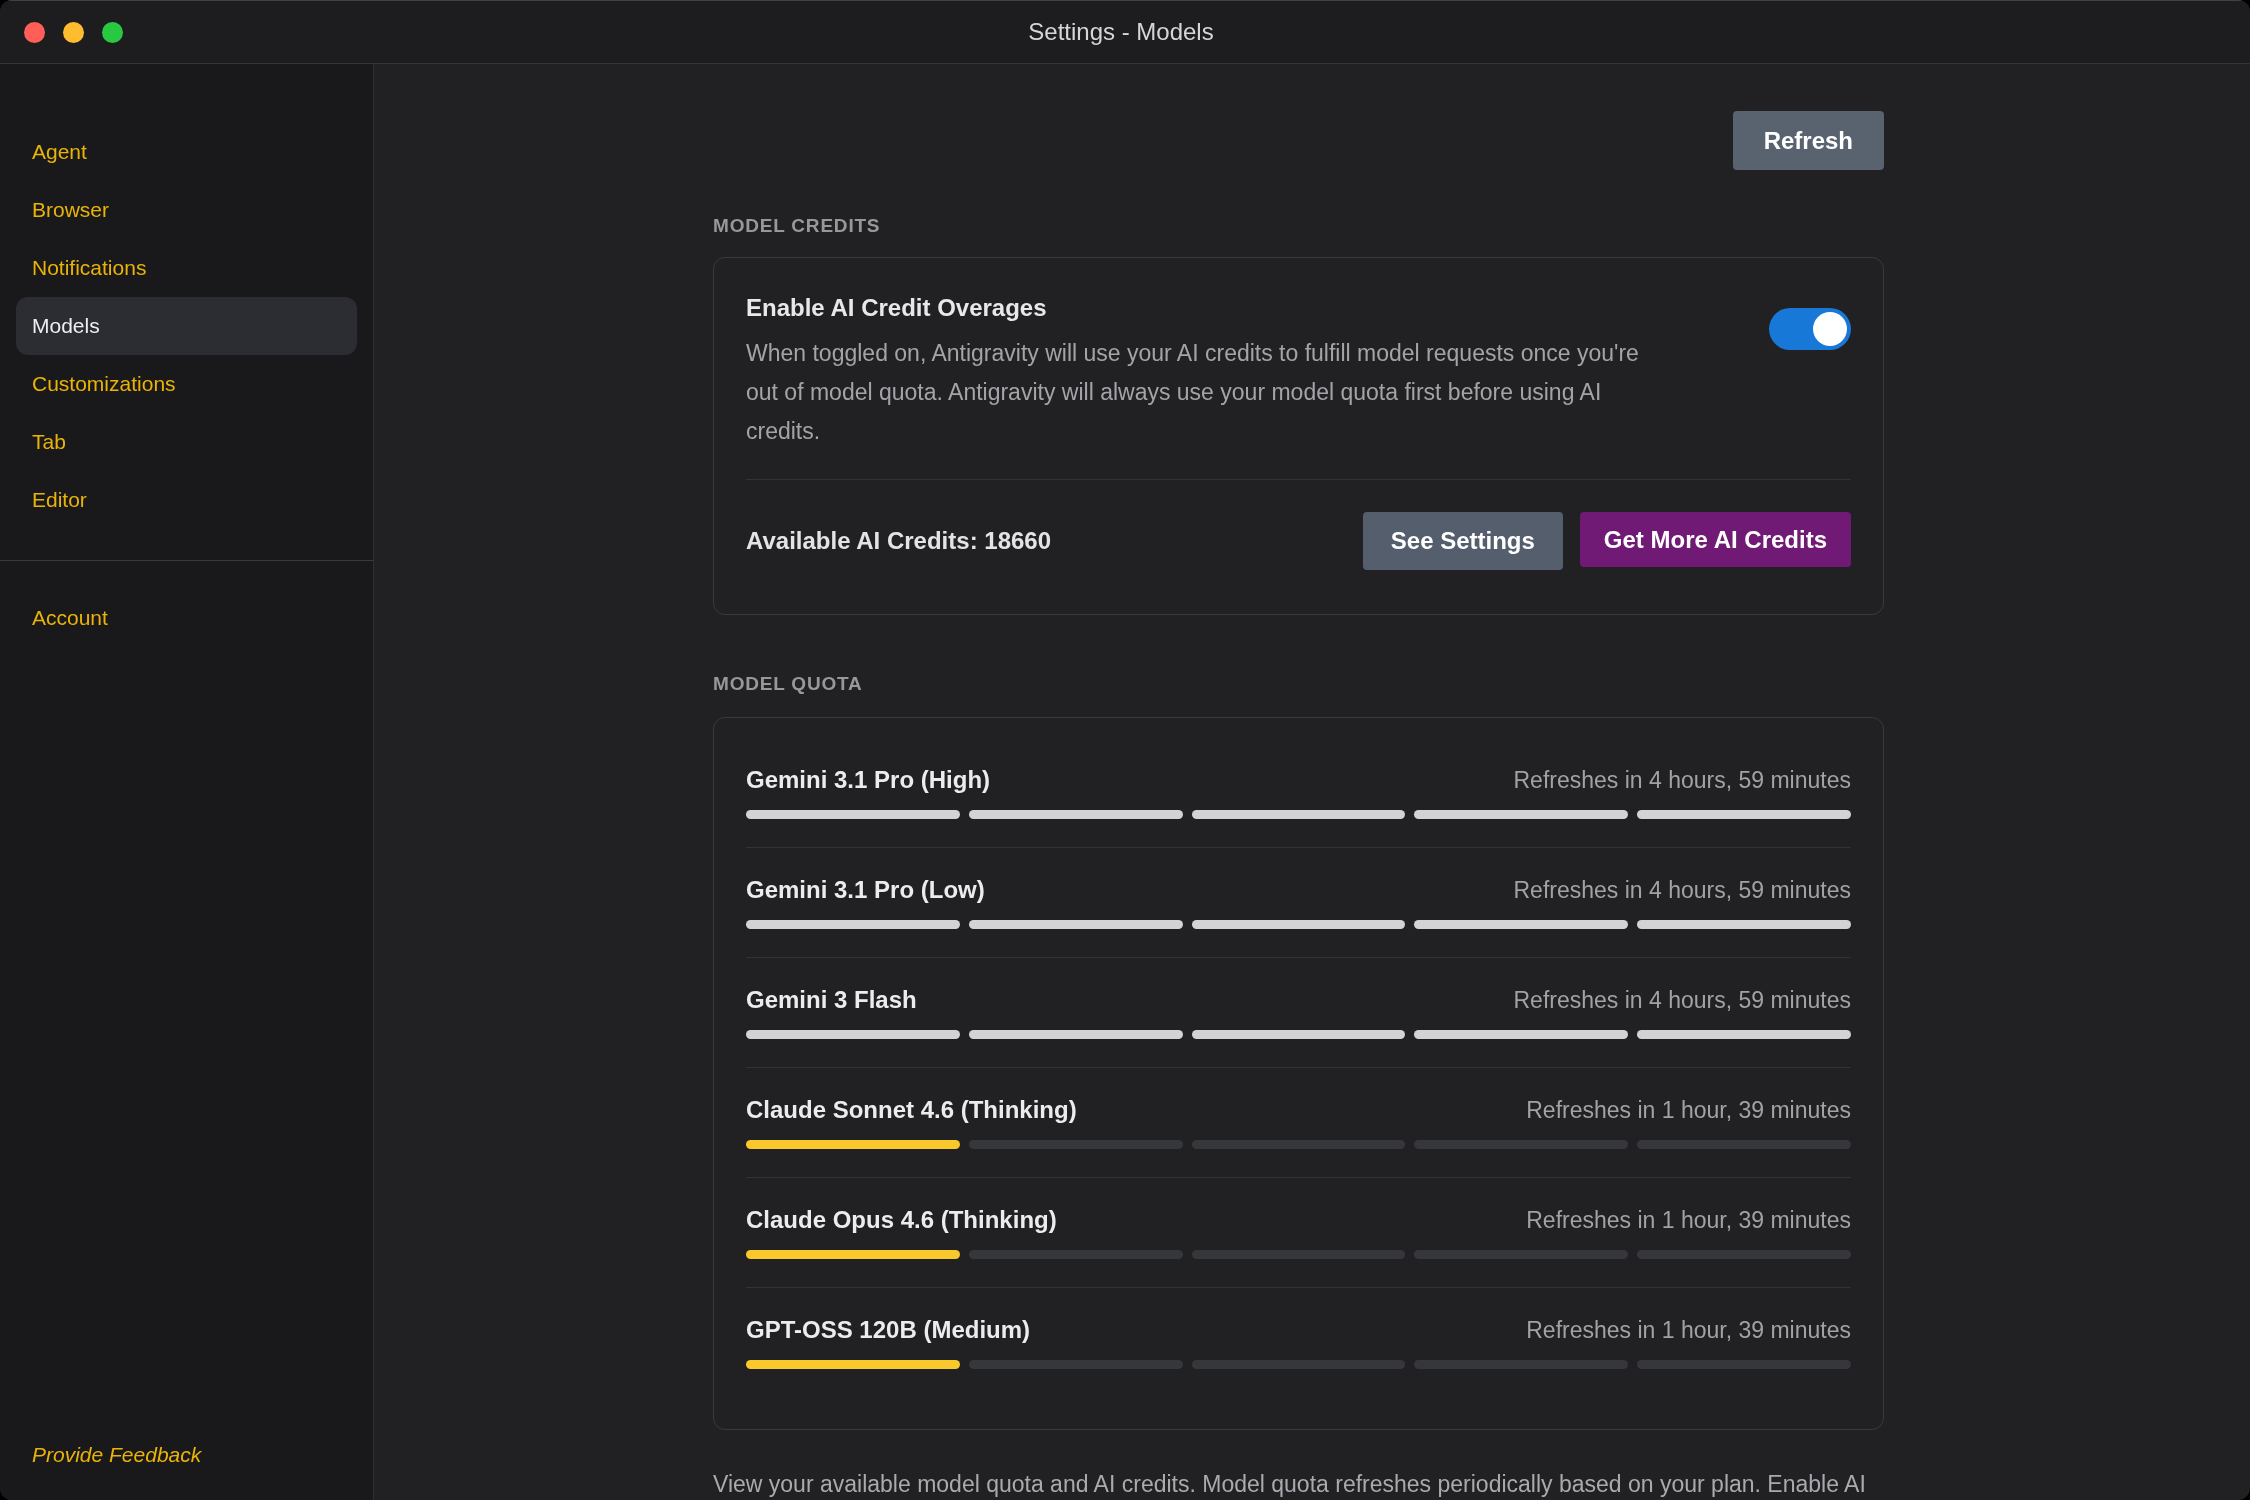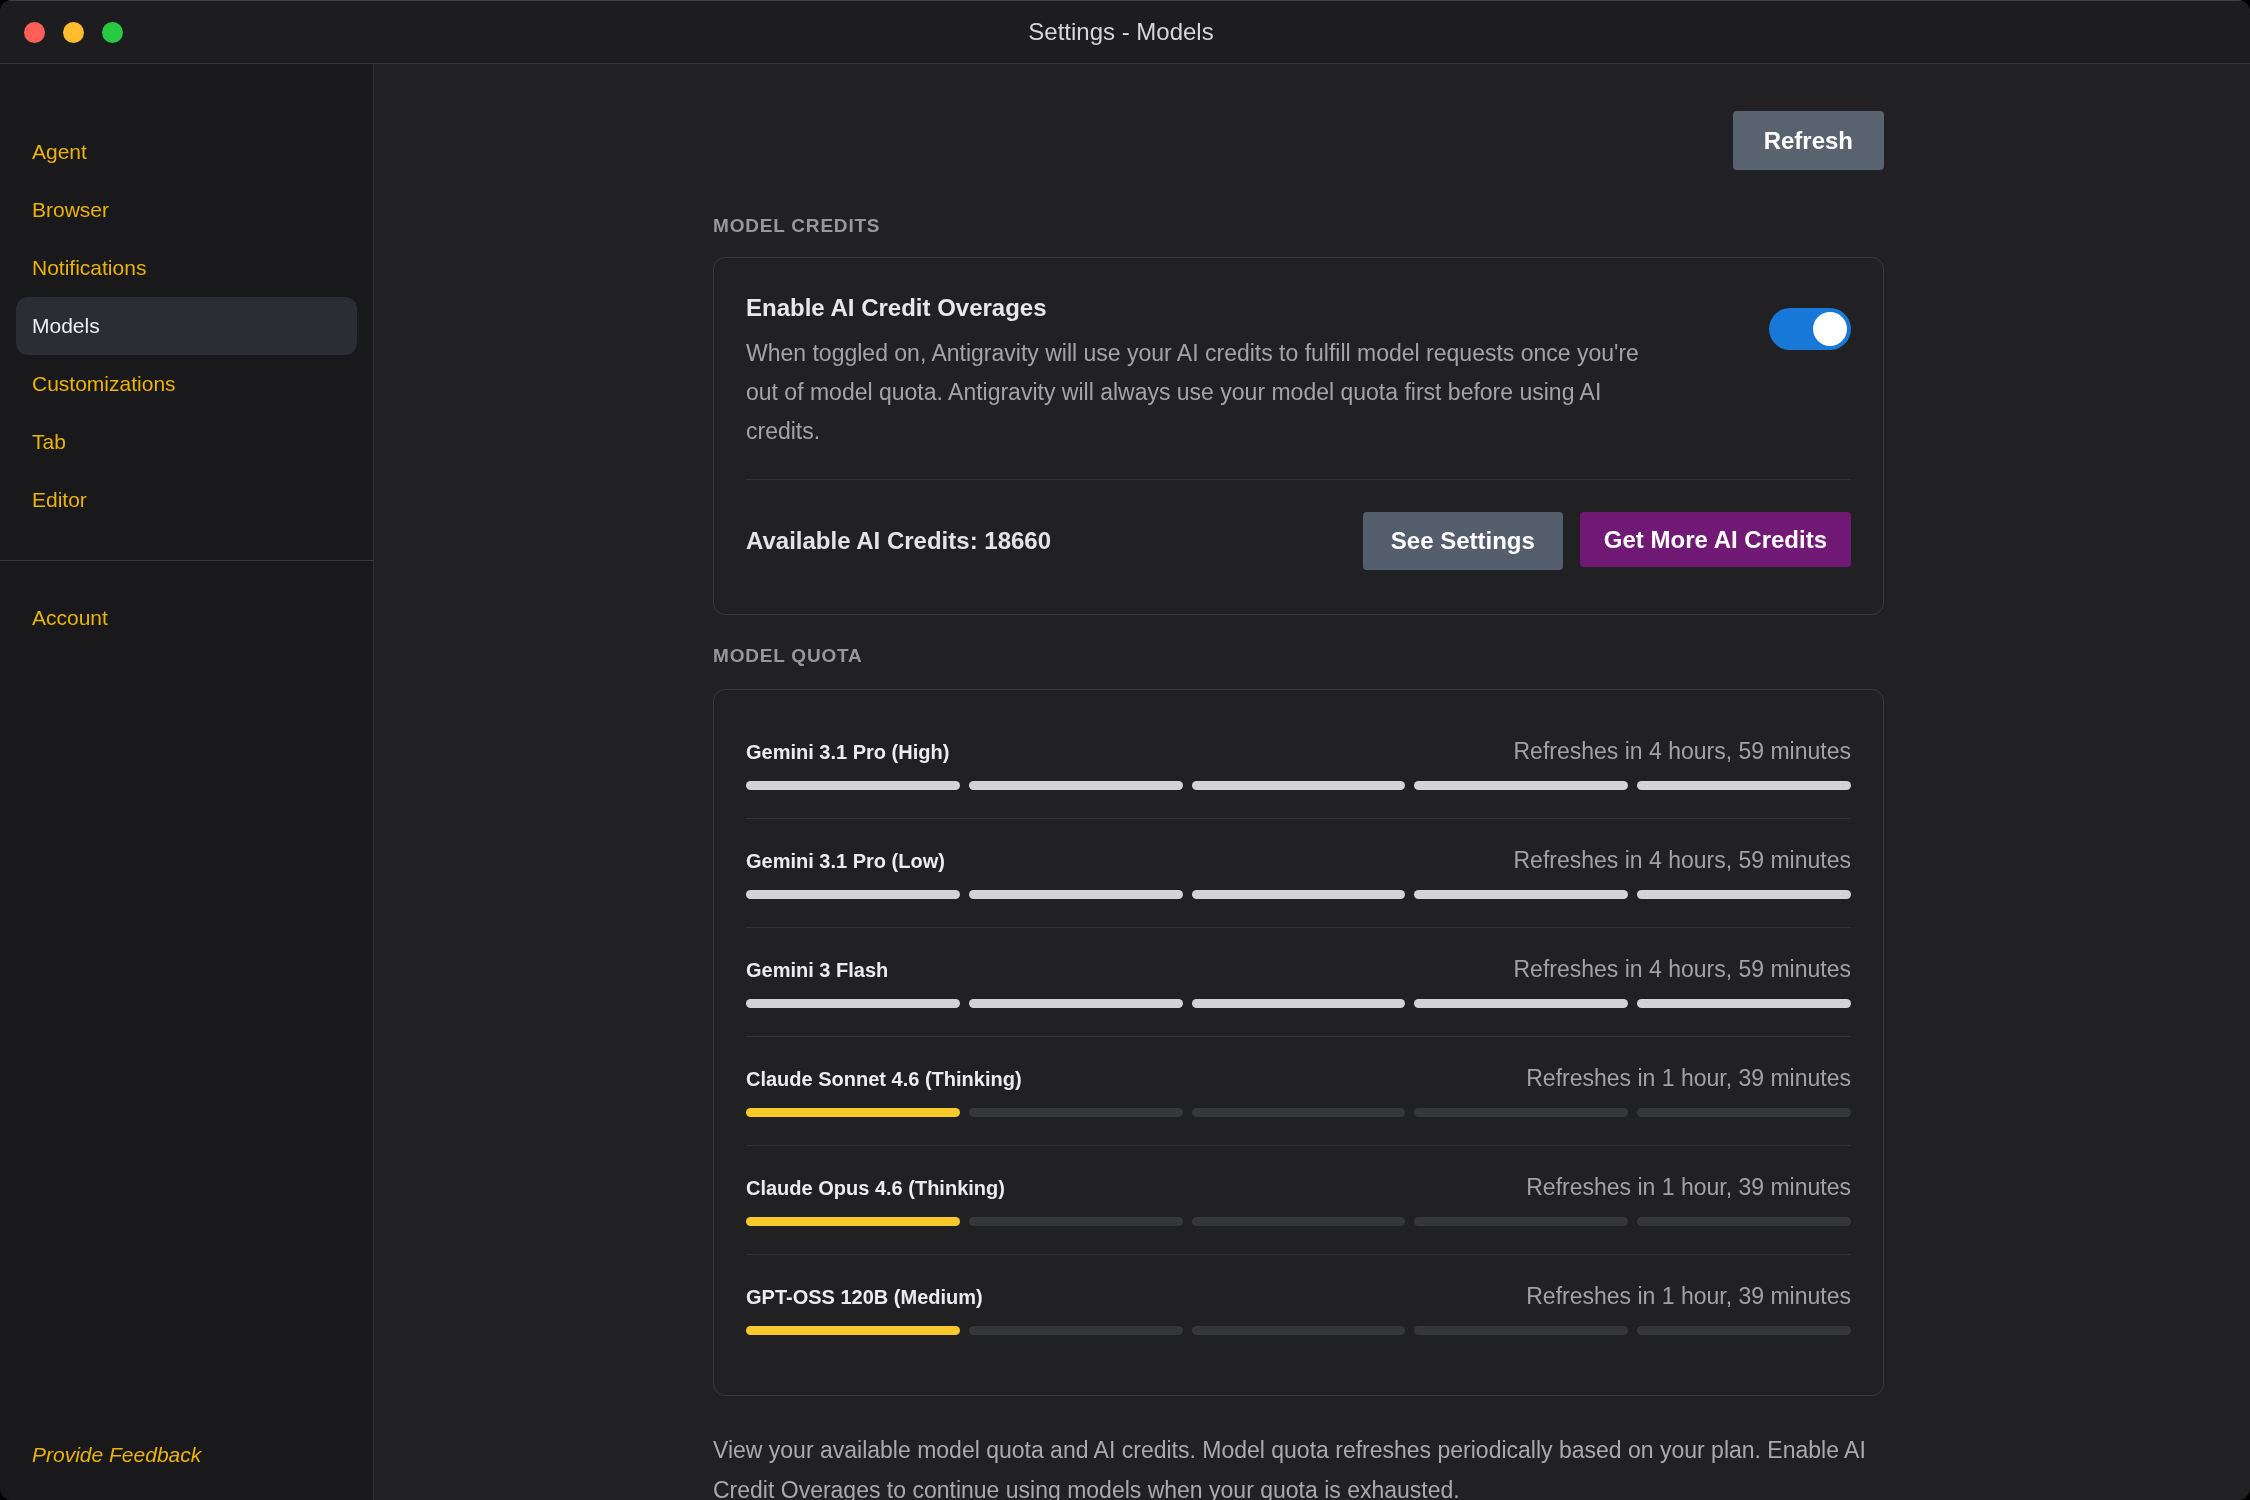--- a/index.html
+++ b/index.html
@@ -57,21 +57,21 @@
   .card-divider{height:1px;background:#323235;margin-top:28px;}
   .credits-row{display:flex;align-items:center;justify-content:space-between;margin-top:32px;}
   .credits-amount{font-size:24px;font-weight:600;color:#e4e4e6;}
   .credits-buttons{display:flex;gap:17px;}
   .btn-slate{height:58px;padding:0 28px;font-size:24px;background:#555e6c;}
   .btn-blue{height:55px;padding:0 24px;font-size:24px;background:#701a75;}
   
   .quota-card{margin-top:22px;border:1px solid #3a3a3d;border-radius:12px;
               padding:48px 32px 60px 32px;box-sizing:border-box;}
   .quota-title-row{display:flex;justify-content:space-between;align-items:baseline;}
-  .model-name{font-size:20px;font-weight:600;color:#ececee;}
+  .model-name{font-size:24px;font-weight:600;color:#ececee;}
   .model-refresh{font-size:23px;color:#a2a2a6;}
   .bar{display:flex;gap:9px;margin-top:16px;height:9px;}
   .seg{flex:1;border-radius:5px;background:#36373a;}
   .row-divider{height:1px;background:#323234;margin:28px 0;}
   .footer-text{margin-top:34px;font-size:23px;line-height:40px;color:#aaaaae;max-width:1175px;}
 </style>
 </head>
 <body>
 
 <div class="window">
@@ -147,21 +147,21 @@
               <span>Available AI Credits:</span>
               <span>18660</span>
             </div>
             <div class="credits-buttons">
               <button class="btn btn-slate">See Settings</button>
               <button class="btn btn-blue">Get More AI Credits</button>
             </div>
           </div>
         </div>
 
-        <div class="section-label" style="margin-top:30px;">MODEL QUOTA</div>
+        <div class="section-label" style="margin-top:58px;">MODEL QUOTA</div>
 
         <div class="quota-card">
           <div id="quota-rows">
               <div>
                 <div class="quota-title-row">
                   <span class="model-name">Gemini 3.1 Pro (High)</span>
                   <span class="model-refresh">Refreshes in 4 hours, 59 minutes</span>
                 </div>
                 <div class="bar">
                   <div class="seg" style="background: rgb(211, 211, 213);"></div>

